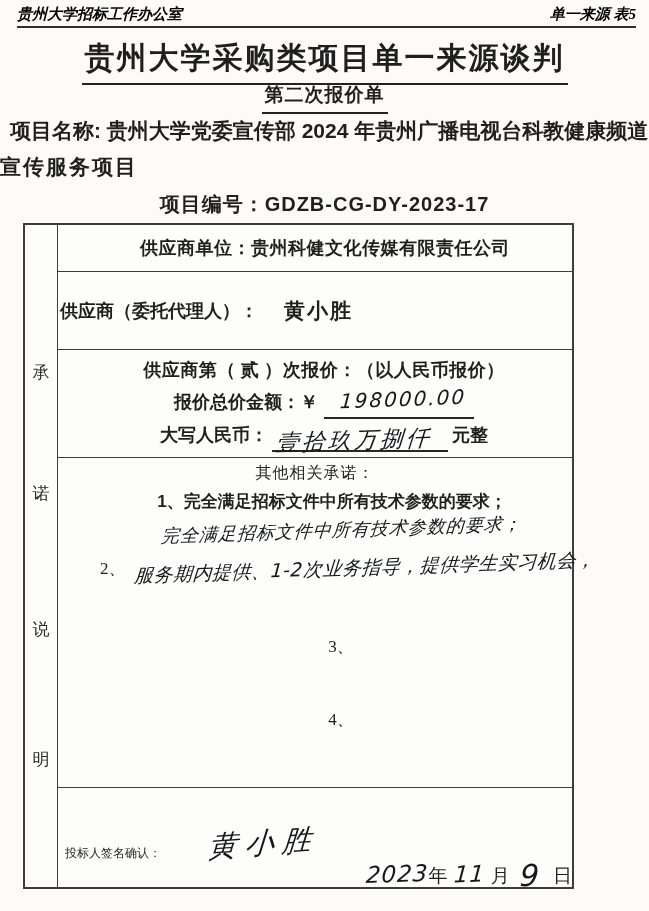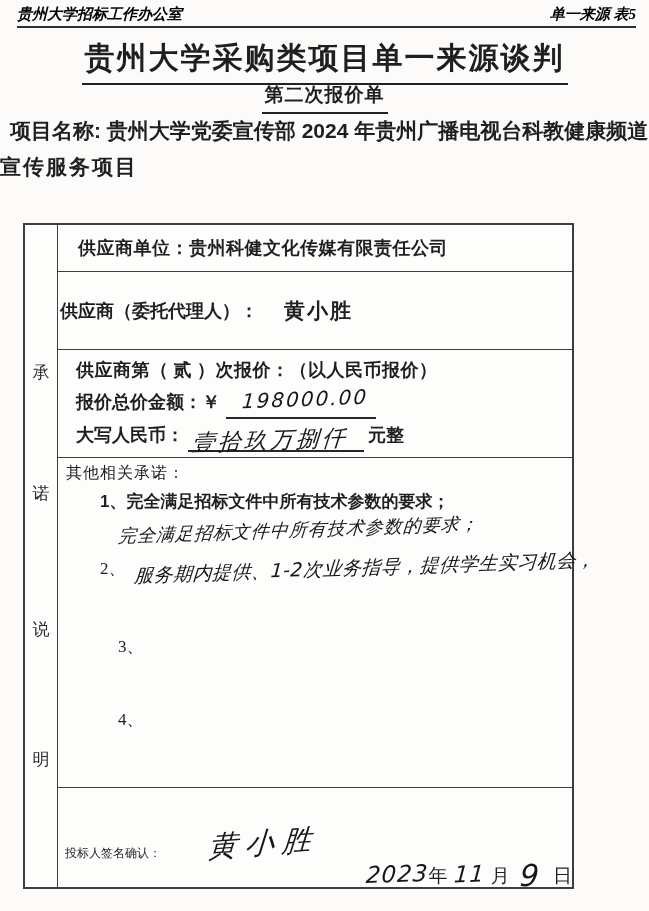--- a/index.html
+++ b/index.html
@@ -34,21 +34,21 @@
          font-size:20px; letter-spacing:1px; }
   
   .ftable { position:absolute; top:223px; left:23px; width:551px; height:666px;
             border:2px solid #3d3d3d; box-sizing:border-box; display:flex;
             background:#fdfdfc; }
   .side { width:32px; border-right:1.5px solid #3d3d3d; position:relative; flex:none; }
   .side span { position:absolute; left:0; width:100%; text-align:center;
                font-size:17px; color:#2a2a2a; }
   .side .c0 { top:136px; } .side .c1 { top:257px; }
   .side .c2 { top:393px; } .side .c3 { top:523px; }
-  .main { flex:1; display:flex; flex-direction:column; min-width:0; }
+  .main { flex:1; display:flex; flex-direction:column; min-width:0;text-align:center; }
   .row { border-bottom:1.5px solid #3d3d3d; box-sizing:border-box; position:relative; }
   .r1 { height:47px; line-height:47px; padding-left:20px; font-size:18px;
         font-weight:600; letter-spacing:0.5px; white-space:nowrap; }
   .r2 { height:78px; display:flex; align-items:center; padding-left:2px;
         font-size:18px; font-weight:600; white-space:nowrap; }
   .r2 .agent-name { margin-left:26px; font-family:"Liberation Sans", sans-serif;
         font-weight:700; font-size:21px; letter-spacing:2px; }
   .r3 { height:108px; padding:5px 0 0 18px; white-space:nowrap; }
   .q-head { font-size:18px; font-weight:600; letter-spacing:0.5px; line-height:31px; }
   .q-line { font-family:"Liberation Sans", sans-serif; font-weight:700;
@@ -104,20 +104,23 @@
   </div>
   <div class="title2">
     <span class="uline">第二次报价单</span>
   </div>
 
   <div class="pname1">
     <span>项目名称:</span>
     <span>贵州大学党委宣传部 2024 年贵州广播电视台科教健康频道</span>
   </div>
   <div class="pname2">宣传服务项目</div>
+  <div class="pno">
+    <span>项目编号：</span><span>GDZB-CG-DY-2023-17</span>
+  </div>
 
   <div class="ftable">
 
     <div class="side">
       <span class="c0">承</span>
       <span class="c1">诺</span>
       <span class="c2">说</span>
       <span class="c3">明</span>
     </div>
 

